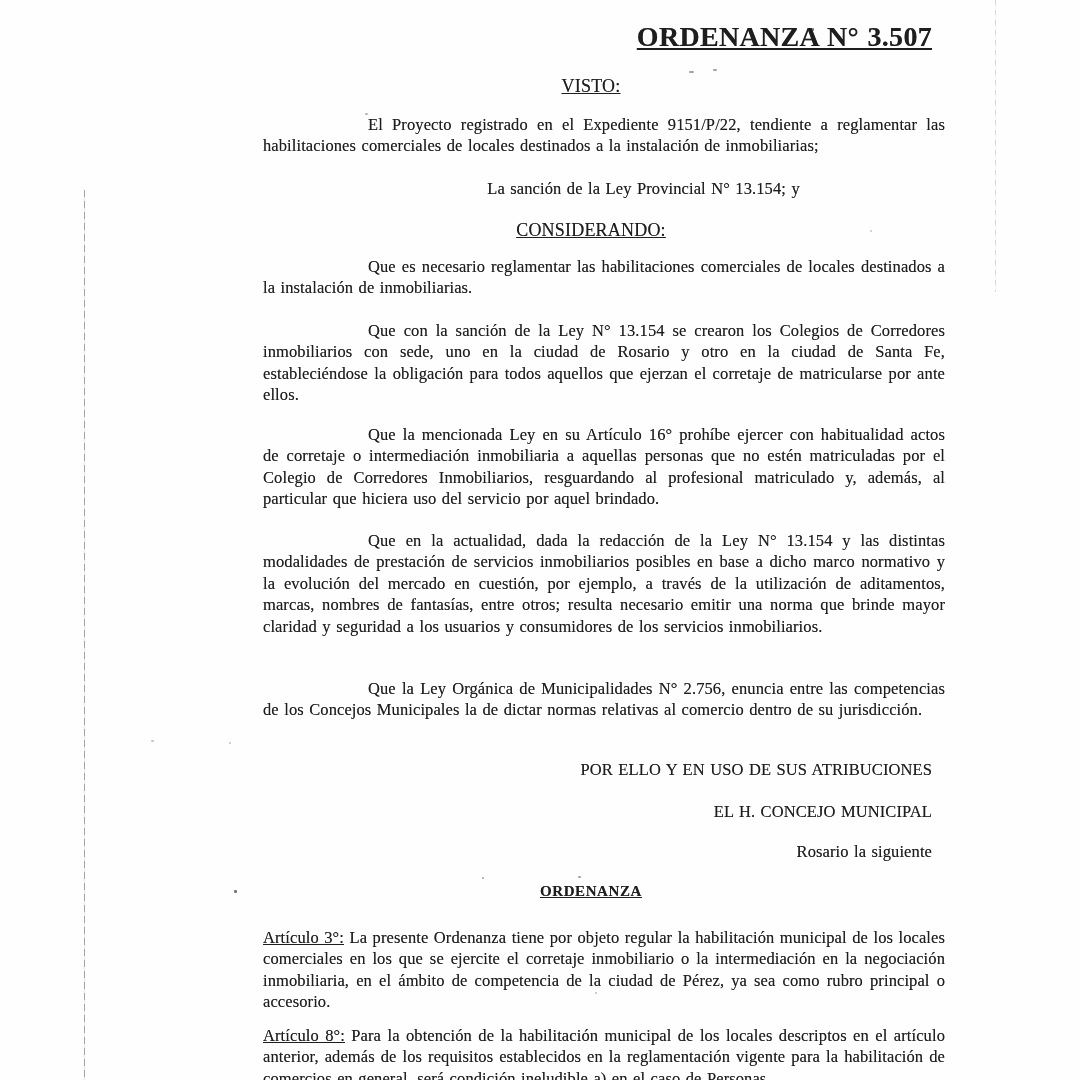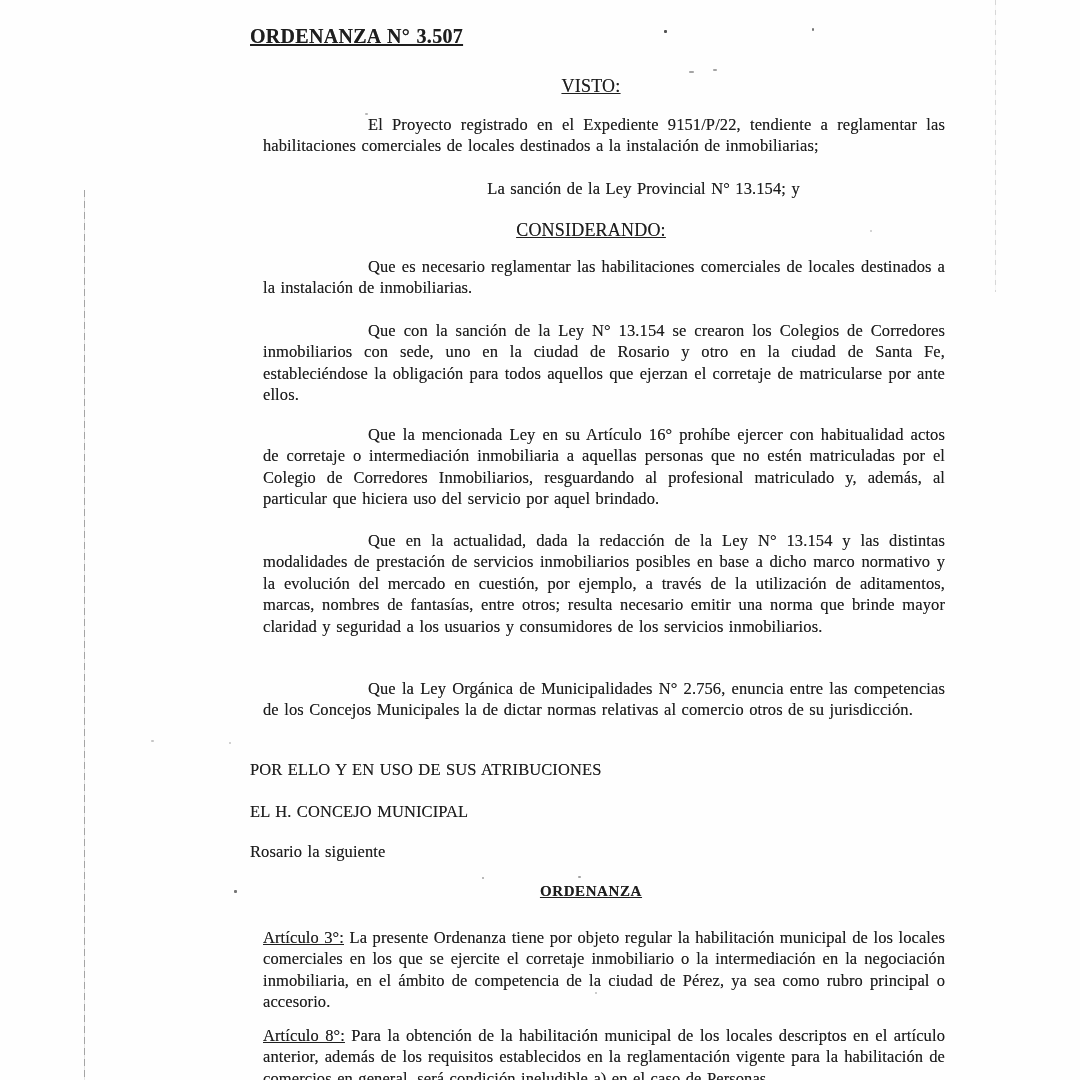--- a/index.html
+++ b/index.html
@@ -29,26 +29,26 @@
     margin: 0;
     font-size: 16.5px;
     line-height: 21.4px;
     word-spacing: 1.2px;
     letter-spacing: 0.1px;
     text-shadow: 0 0 0.5px rgba(20,20,20,0.55);
     text-align: center;
   }
   .justified { text-align: justify; margin-left: 13px; }
   .indented  { text-indent: 105px; }
-  .centered  { text-align: left; }
+  .centered  { text-align: right; }
   .doc-title {
-    font-size: 20px;
+    font-size: 28px;
     font-weight: bold;
     text-decoration: underline;
-    text-align: left;
+    text-align: right;
     letter-spacing: 0.3px;
   }
   .heading {
     font-size: 18px;
     text-decoration: underline;
     letter-spacing: 0.2px;
   }
   .doc-subtitle {
     font-size: 15px;
     font-weight: bold;
@@ -120,21 +120,21 @@
     <div class="block heading" style="top:220px;">CONSIDERANDO:</div>
 
     <p class="block justified indented" style="top:256px;">Que es necesario reglamentar las habilitaciones comerciales de locales destinados a la instalación de inmobiliarias.</p>
 
     <p class="block justified indented" style="top:320px;">Que con la sanción de la Ley N° 13.154 se crearon los Colegios de Corredores inmobiliarios con sede, uno en la ciudad de Rosario y otro en la ciudad de Santa Fe, estableciéndose la obligación para todos aquellos que ejerzan el corretaje de matricularse por ante ellos.</p>
 
     <p class="block justified indented" style="top:424px;">Que la mencionada Ley en su Artículo 16° prohíbe ejercer con habitualidad actos de corretaje o intermediación inmobiliaria a aquellas personas que no estén matriculadas por el Colegio de Corredores Inmobiliarios, resguardando al profesional matriculado y, además, al particular que hiciera uso del servicio por aquel brindado.</p>
 
     <p class="block justified indented" style="top:530px;">Que en la actualidad, dada la redacción de la Ley N° 13.154 y las distintas modalidades de prestación de servicios inmobiliarios posibles en base a dicho marco normativo y la evolución del mercado en cuestión, por ejemplo, a través de la utilización de aditamentos, marcas, nombres de fantasías, entre otros; resulta necesario emitir una norma que brinde mayor claridad y seguridad a los usuarios y consumidores de los servicios inmobiliarios.</p>
 
-    <p class="block justified indented" style="top:678px;">Que la Ley Orgánica de Municipalidades N° 2.756, enuncia entre las competencias de los Concejos Municipales la de dictar normas relativas al comercio otros de su jurisdicción.</p>
+    <p class="block justified indented" style="top:678px;">Que la Ley Orgánica de Municipalidades N° 2.756, enuncia entre las competencias de los Concejos Municipales la de dictar normas relativas al comercio dentro de su jurisdicción.</p>
 
     <p class="block centered" style="top:759px;">POR ELLO Y EN USO DE SUS ATRIBUCIONES</p>
 
     <p class="block centered" style="top:801px;">EL H. CONCEJO MUNICIPAL</p>
 
     <p class="block centered" style="top:841px;">Rosario la siguiente</p>
 
     <div class="block doc-subtitle" style="top:881px;">ORDENANZA</div>
 
     <p class="block justified" style="top:927px;">

